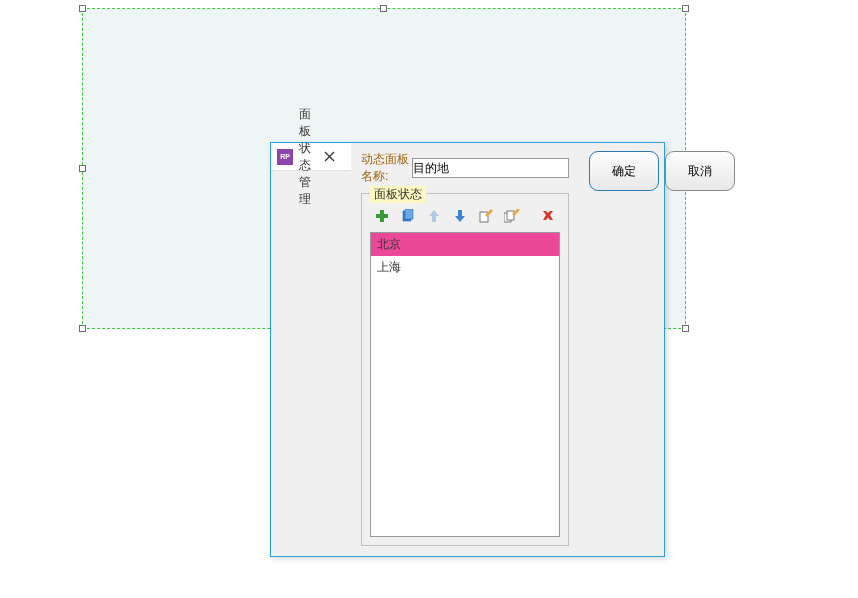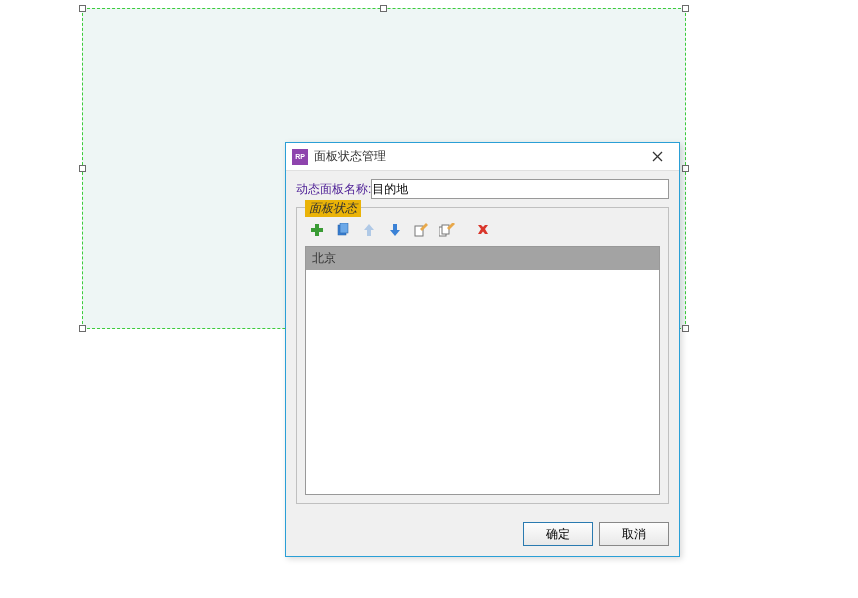--- a/index.html
+++ b/index.html
@@ -41,29 +41,29 @@
     .handle.tr { right: -4px; top: -4px; }
     .handle.ml { left: -4px; top: 50%; margin-top: -4px; }
     .handle.mr { right: -4px; top: 50%; margin-top: -4px; }
     .handle.bl { left: -4px; bottom: -4px; }
     .handle.bm { left: 50%; bottom: -4px; margin-left: -4px; }
     .handle.br { right: -4px; bottom: -4px; }
     
     
     .dialog {
       position: absolute;
-      left: 285px;
+      left: 270px;
       top: 142px;
       width: 395px;
       height: 415px;
       background: #f0f0f0;
       border: 1px solid #2a9fd6;
       box-shadow: 2px 2px 6px rgba(0,0,0,0.15);
       display: flex;
-      flex-direction: column;
+      flex-direction: row;
     }
     
     .titlebar {
       height: 28px;
       background: #ffffff;
       border-bottom: 1px solid #e0e0e0;
       display: flex;
       align-items: center;
       padding: 0 4px 0 6px;
     }
@@ -108,21 +108,21 @@
       display: flex;
       flex-direction: column;
     }
     
     .name-row {
       display: flex;
       align-items: center;
       margin-bottom: 8px;
     }
     .name-label {
-      color: #4c1d95;
+      color: #a16207;
     }
     .name-input {
       flex: 1;
       height: 20px;
       border: 1px solid #999;
       padding: 0 0;
       font-size: 12px;
       font-family: inherit;
     }
     
@@ -131,24 +131,23 @@
       padding: 8px 8px 8px 8px;
       flex: 1;
       display: flex;
       flex-direction: column;
       position: relative;
     }
     .fieldset-legend {
       position: absolute;
       top: -8px;
       left: 8px;
-      background: #eab308;
+      background: #fef9c3;
       padding: 0 4px;
       color: #333;
-      font-style: italic;
     }
     
     .toolbar {
       display: flex;
       gap: 10px;
       padding: 6px 4px 8px 4px;
       align-items: center;
     }
     .tb-icon {
       width: 16px;
@@ -168,35 +167,35 @@
       background: #ffffff;
       border: 1px solid #999;
       overflow: auto;
     }
     .state-item {
       padding: 3px 6px;
       cursor: pointer;
       color: #333;
     }
     .state-item.selected {
-      background: #a3a3a3;
+      background: #ec4899;
     }
     
     .dialog-footer {
       padding: 8px 10px 10px 10px;
       display: flex;
       justify-content: flex-end;
       gap: 6px;
     }
     .btn {
       min-width: 70px;
-      height: 24px;
+      height: 40px;
       border: 1px solid #888;
       background: linear-gradient(#fdfdfd, #e8e8e8);
-      border-radius: 0;
+      border-radius: 9px;
       font-size: 12px;
       font-family: Liberation Mono, monospace;
       cursor: pointer;
       padding: 0 14px;
     }
     .btn.primary {
       border: 1px solid #2a7ab0;
     }
   </style>
 </head>
@@ -274,20 +273,21 @@
         </div>
         <div class="tb-icon" style="margin-left:10px;">
           <svg width="14" height="14" viewBox="0 0 14 14">
             <path d="M2 2 L5 2 L7 4 L9 2 L12 2 L9 6 L12 11 L9 11 L7 8.5 L5 11 L2 11 L5 6 Z" fill="#d9362b"></path>
           </svg>
         </div>
       </div>
 
       <div class="states-list">
         <div class="state-item selected">北京</div>
+        <div class="state-item">上海</div>
       </div>
     </div>
   </div>
 
   <div class="dialog-footer">
     <button class="btn primary">确定</button>
     <button class="btn">取消</button>
   </div>
 </div>
 

